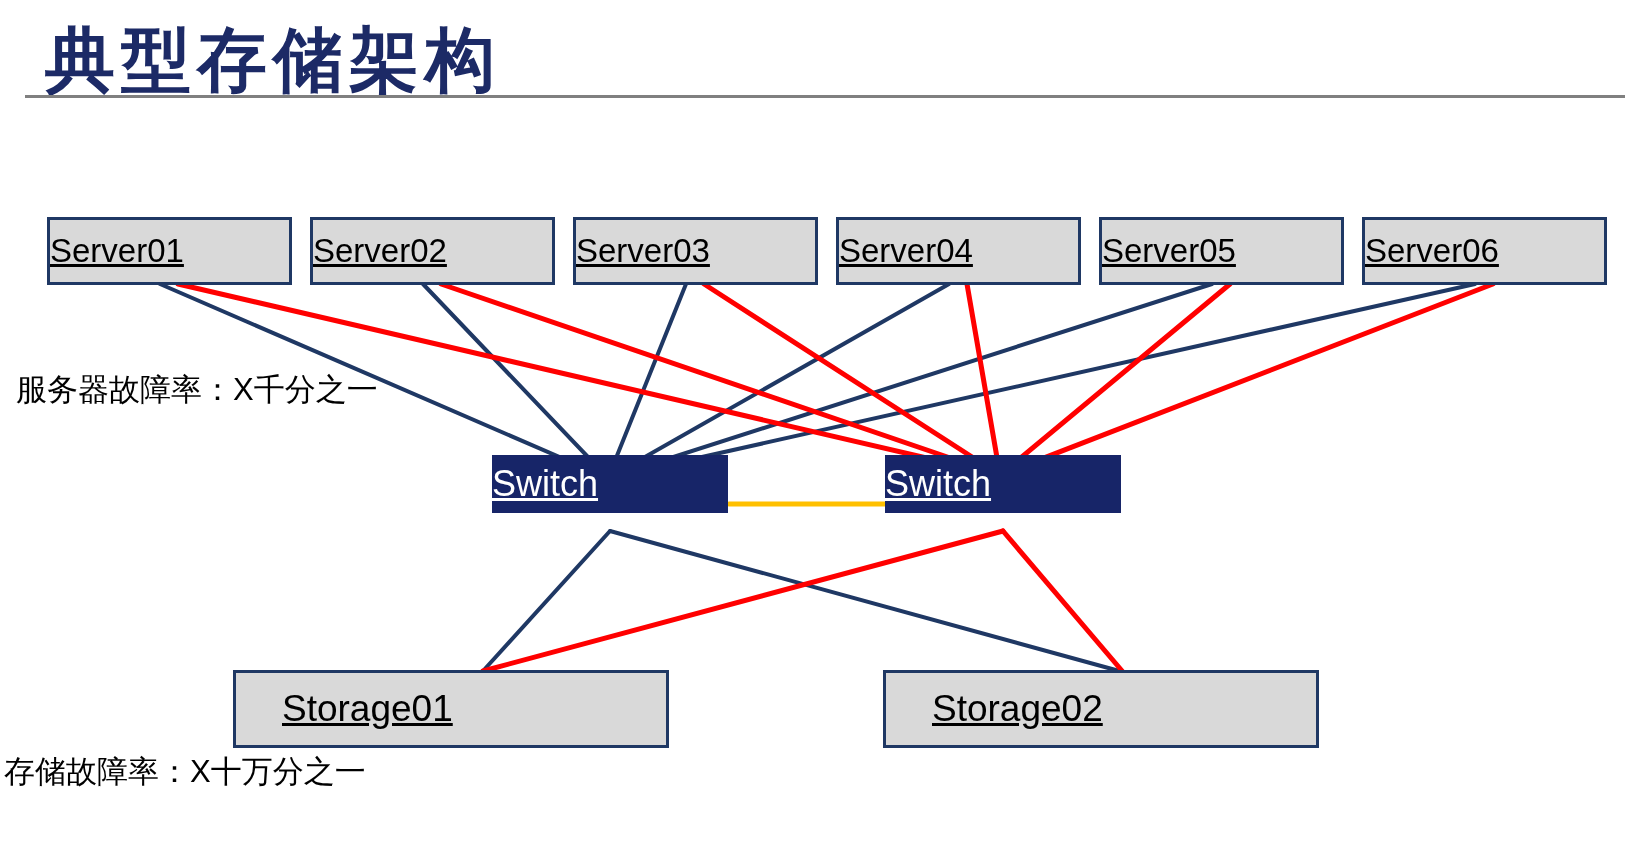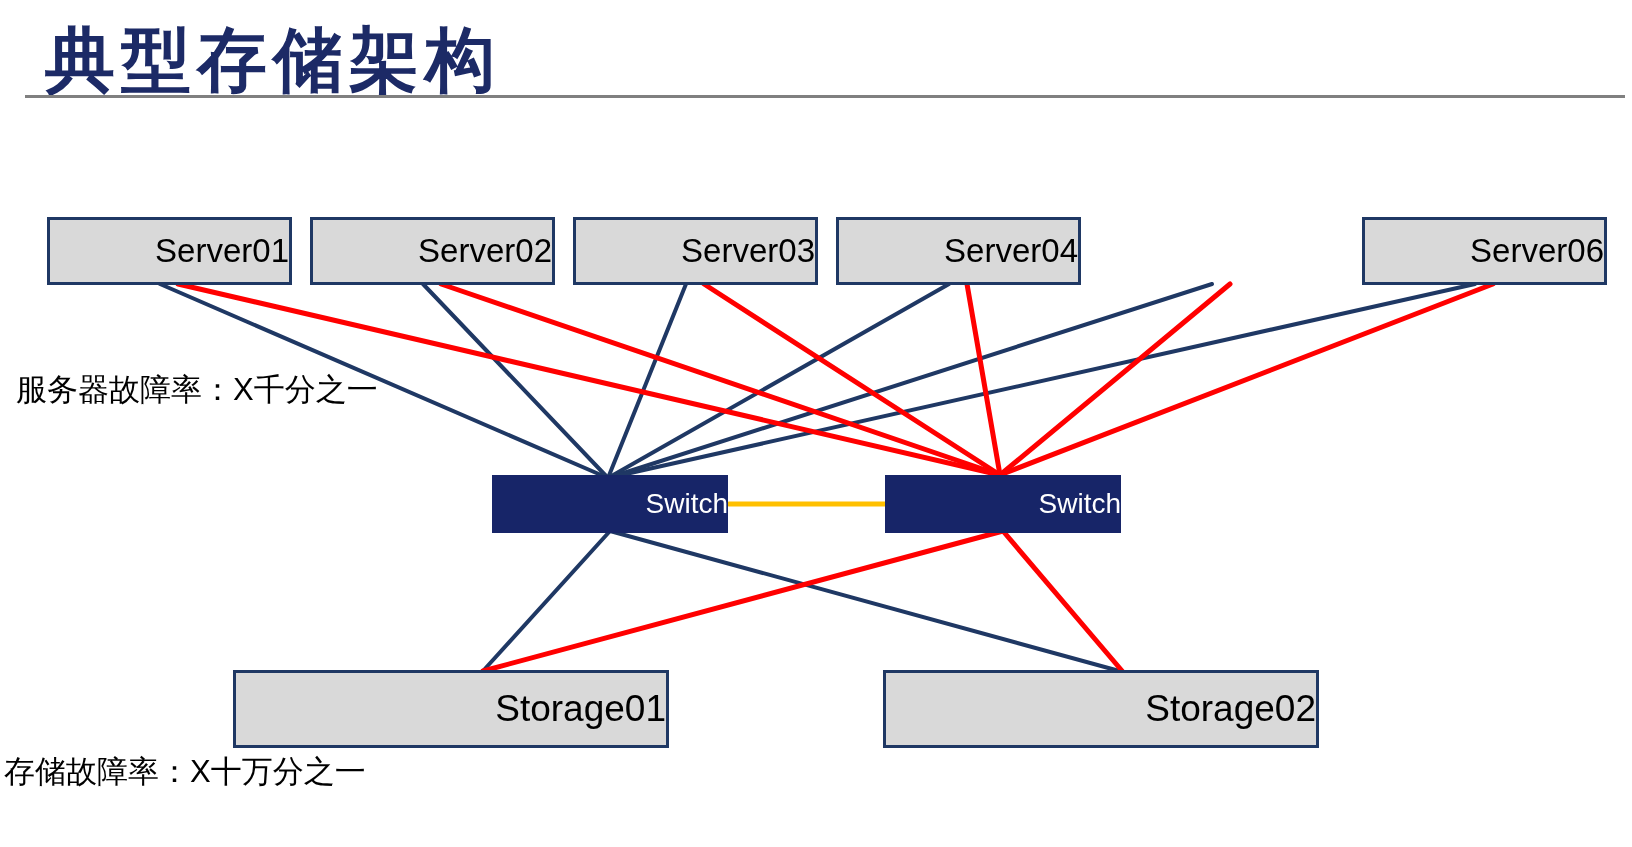--- a/index.html
+++ b/index.html
@@ -14,30 +14,30 @@
     font-size:70px;font-weight:700;letter-spacing:6px;
     color:var(--title,#1C2A66);white-space:nowrap;
   }
   #title-divider{
     position:absolute;left:25px;top:95px;width:1600px;height:3px;
     background:var(--divider,#808080);
   }
   #links{position:absolute;left:0;top:0;width:1632px;height:847px;}
   .node{
     position:absolute;box-sizing:border-box;
-    display:flex;align-items:center;justify-content:flex-end;
-    color:#000;white-space:nowrap;
+    display:flex;align-items:center;justify-content:flex-start;
+    color:#000;white-space:nowrap;text-decoration:underline;
   }
   .server{
     top:217px;width:245px;height:68px;font-size:33px;
     background:var(--node-fill,#D9D9D9);
     border:3px solid var(--node-border,#1F3864);
   }
   .switch{
-    top:475px;width:236px;height:58px;font-size:28px;
+    top:455px;width:236px;height:58px;font-size:36px;
     background:var(--switch-fill,#172568);
     color:var(--switch-text,#FFFFFF);
   }
   .storage{
     top:670px;width:436px;height:78px;font-size:37px;
     background:var(--node-fill,#D9D9D9);
     border:3px solid var(--node-border,#1F3864);
     padding-left:46px;
   }
   .rate-label{
@@ -83,20 +83,23 @@
   </div>
   <div class="node server" style="left:310px">
     <span>Server02</span>
   </div>
   <div class="node server" style="left:573px">
     <span>Server03</span>
   </div>
   <div class="node server" style="left:836px">
     <span>Server04</span>
   </div>
+  <div class="node server" style="left:1099px">
+    <span>Server05</span>
+  </div>
   <div class="node server" style="left:1362px">
     <span>Server06</span>
   </div>
 
   <div class="node switch" style="left:492px">
     <span>Switch</span>
   </div>
   <div class="node switch" style="left:885px">
     <span>Switch</span>
   </div>

